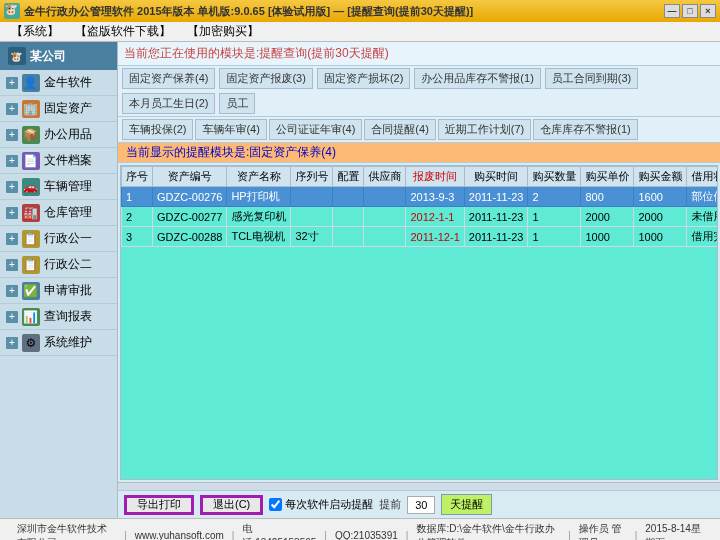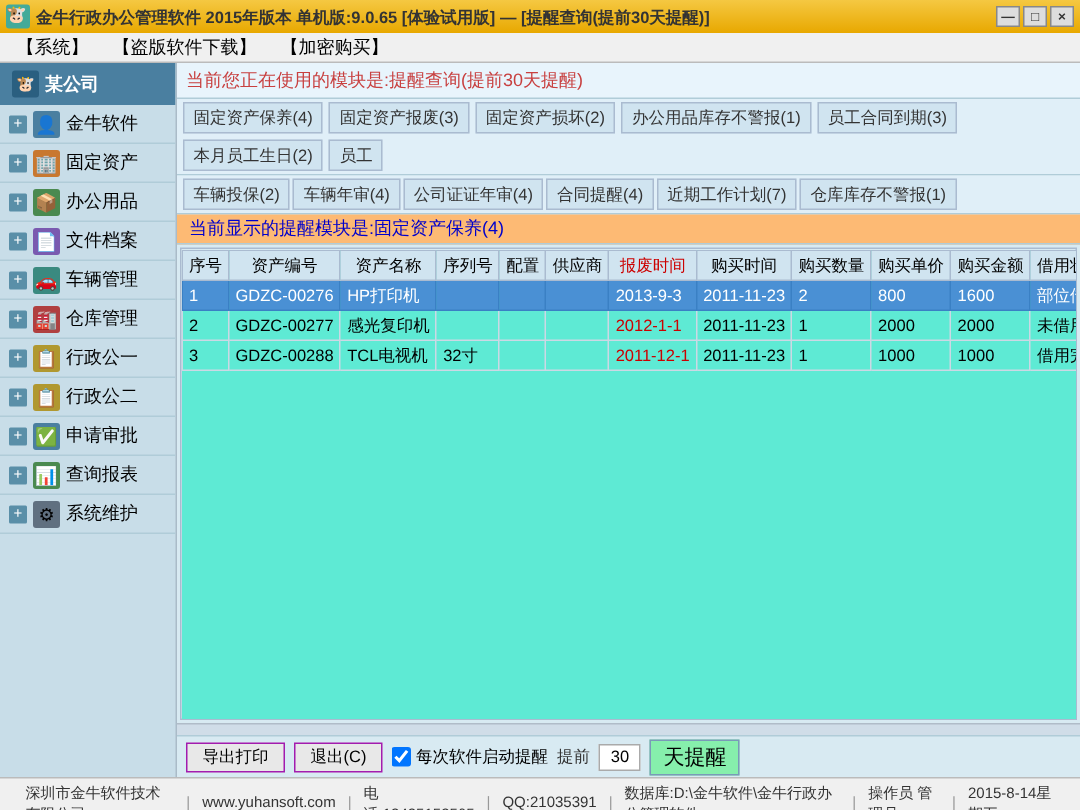--- a/index.html
+++ b/index.html
@@ -209,42 +209,42 @@
       height: 28px;
       background: #d8eaf2;
       border-top: 1px solid #b0ccd8;
       display: flex;
       align-items: center;
       padding: 0 6px;
       gap: 6px;
     }
     .toolbar-btn {
       background: #e8e8e8;
-      border: 1px solid #a21caf;
+      border: 3px solid #a21caf;
       padding: 2px 10px;
       font-size: 11px;
       cursor: pointer;
       height: 20px;
       display: flex; align-items: center;
     }
     .checkbox-label {
       display: flex; align-items: center; gap: 3px; font-size: 11px;
     }
     .remind-label { font-size: 11px; color: #333; }
     .remind-days {
       width: 28px; height: 18px;
       border: 1px solid #aaa;
       text-align: center;
       font-size: 11px;
     }
     .no-remind-btn {
-      background: #86efac;
+      background: #bef264;
       border: 1px solid #7a9ab8;
       padding: 2px 8px;
-      font-size: 14px;
+      font-size: 11px;
       cursor: pointer;
     }
 
     
     .status-bar {
       height: 34px;
       background: #f0f0f0;
       border-top: 1px solid #bbb;
       display: flex;
       align-items: center;

